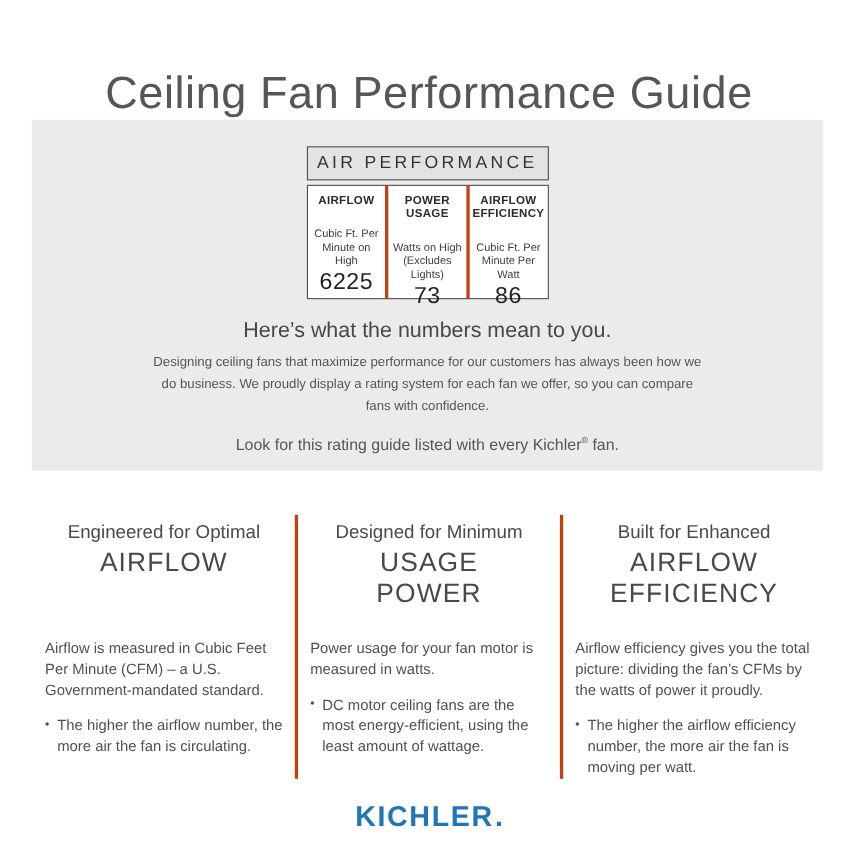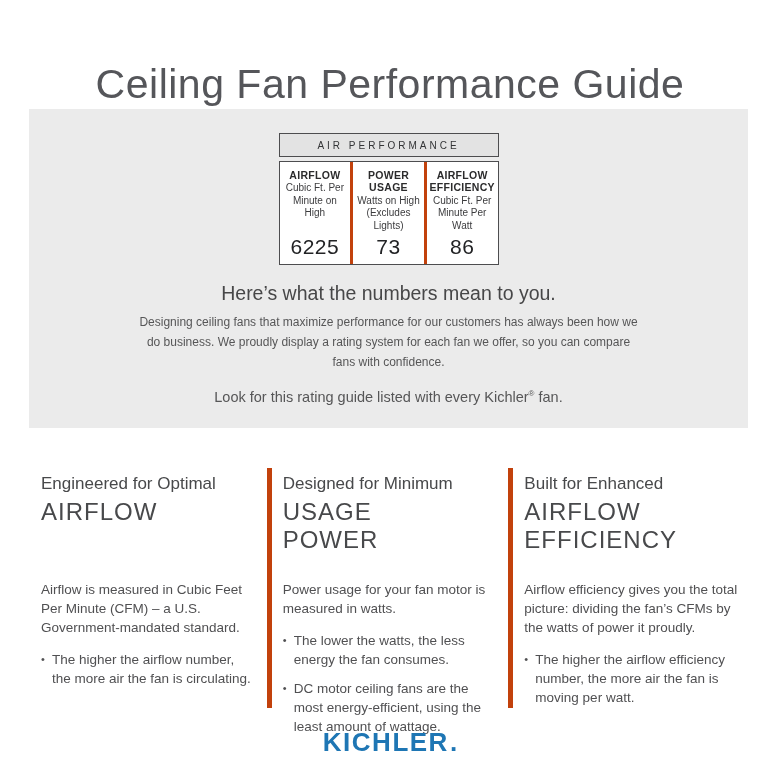--- a/index.html
+++ b/index.html
@@ -30,38 +30,38 @@
     position:absolute; top:109px; left:29px;
     width:719px; height:319px;
     background:#ebebeb;
   }
 
   
   .perf-table { width:220px; margin:24px auto 0; }
   .pt-header {
     border:1px solid #4d4d4f; background:#e3e3e3;
     text-align:center; padding:6px 0 5px;
-    font-size:10px; font-weight:500; letter-spacing:3px;
+    font-size:16px; font-weight:500; letter-spacing:3px;
     color:#333436;
   }
   .pt-body {
     margin-top:4px;
     border:1px solid #4d4d4f; background:#ffffff;
     display:flex; height:102px;
   }
   .pt-col {
     flex:1 1 0; display:flex; flex-direction:column; align-items:center;
     padding:7px 2px 5px; text-align:center; min-width:0;
   }
   .pt-col + .pt-col { border-left:3px solid #c2410c; }
   .pt-label {
     font-weight:700; font-size:10.5px; line-height:1.18;
     letter-spacing:0.3px; color:#2b2b2c;
   }
-  .pt-sub { font-size:10px; line-height:1.25; color:#3c3c3e; margin-top:1px; }
+  .pt-sub { font-size:10px; line-height:1.25; color:#3c3c3e; margin-top:19px; }
   .pt-value { margin-top:auto; font-size:21px; color:#222325; letter-spacing:0.5px; }
 
   
   .intro { text-align:center; }
   .intro-heading {
     margin:17px auto 0;
     font-size:19.5px; font-weight:500; color:#474748;
   }
   .intro-body {
     margin:7px auto 0; max-width:505px;
@@ -76,22 +76,22 @@
   
   .features {
     position:absolute; top:468px; left:30px;
     width:720px; height:240px;
     display:flex; align-items:stretch;
   }
   .feature {
     flex:1 1 0; min-width:0;
     padding:5px 11px 0;
   }
-  .feature + .feature { border-left:5px solid #c2410c; }
-  .feat-head { height:93px; text-align:left; }
+  .feature + .feature { border-left:3px solid #c2410c; }
+  .feat-head { height:93px; text-align:center; }
   .feat-kicker { font-size:17px; line-height:22px; color:#48494b; }
   .feat-title {
     margin-top:3px;
     font-size:24px; line-height:28px; font-weight:300;
     letter-spacing:1px; color:#48494b;
   }
   .feat-body { font-size:13.5px; line-height:19px; color:#505052; text-align:left; }
   .feat-bullets { list-style:none; margin:13px 0 0; padding:0; text-align:left; }
   .feat-bullets li {
     position:relative; padding-left:11px; margin-bottom:10px;
@@ -169,21 +169,20 @@
     <div class="feature">
       <div class="feat-head">
         <div class="feat-kicker">Designed for Minimum</div>
         <div class="feat-title">
           <div>USAGE</div>
           <div>POWER</div>
         </div>
       </div>
       <p class="feat-body">Power usage for your fan motor is measured in watts.</p>
       <ul class="feat-bullets">
-        <li>The lower the watts, the less energy the fan consumes.</li>
         <li>DC motor ceiling fans are the most energy-efficient, using the least amount of wattage.</li>
       </ul>
     </div>
 
     <div class="feature">
       <div class="feat-head">
         <div class="feat-kicker">Built for Enhanced</div>
         <div class="feat-title">
           <div>AIRFLOW</div>
           <div>EFFICIENCY</div>

